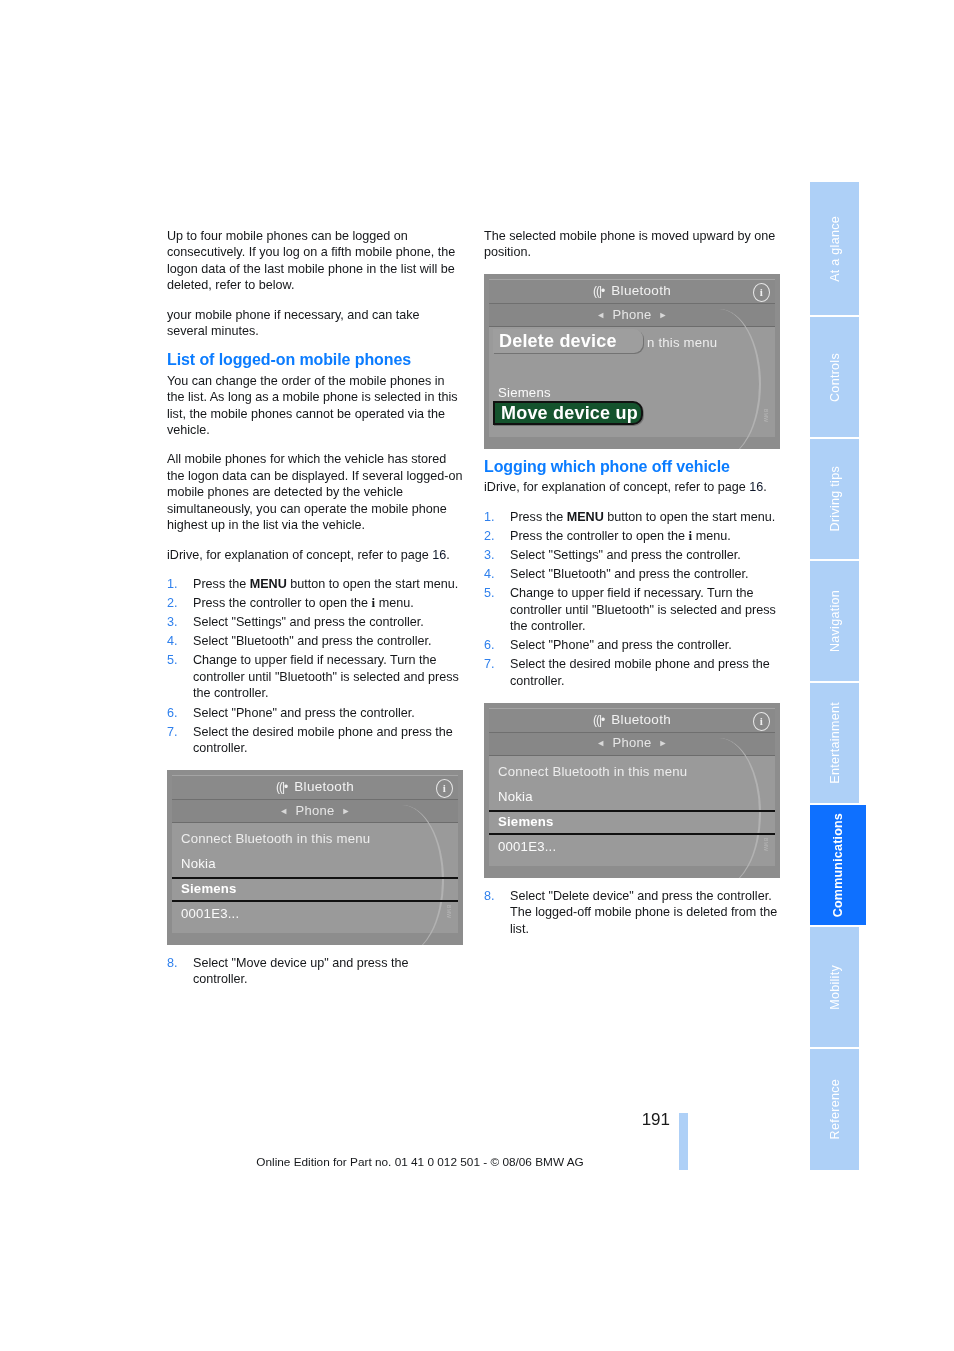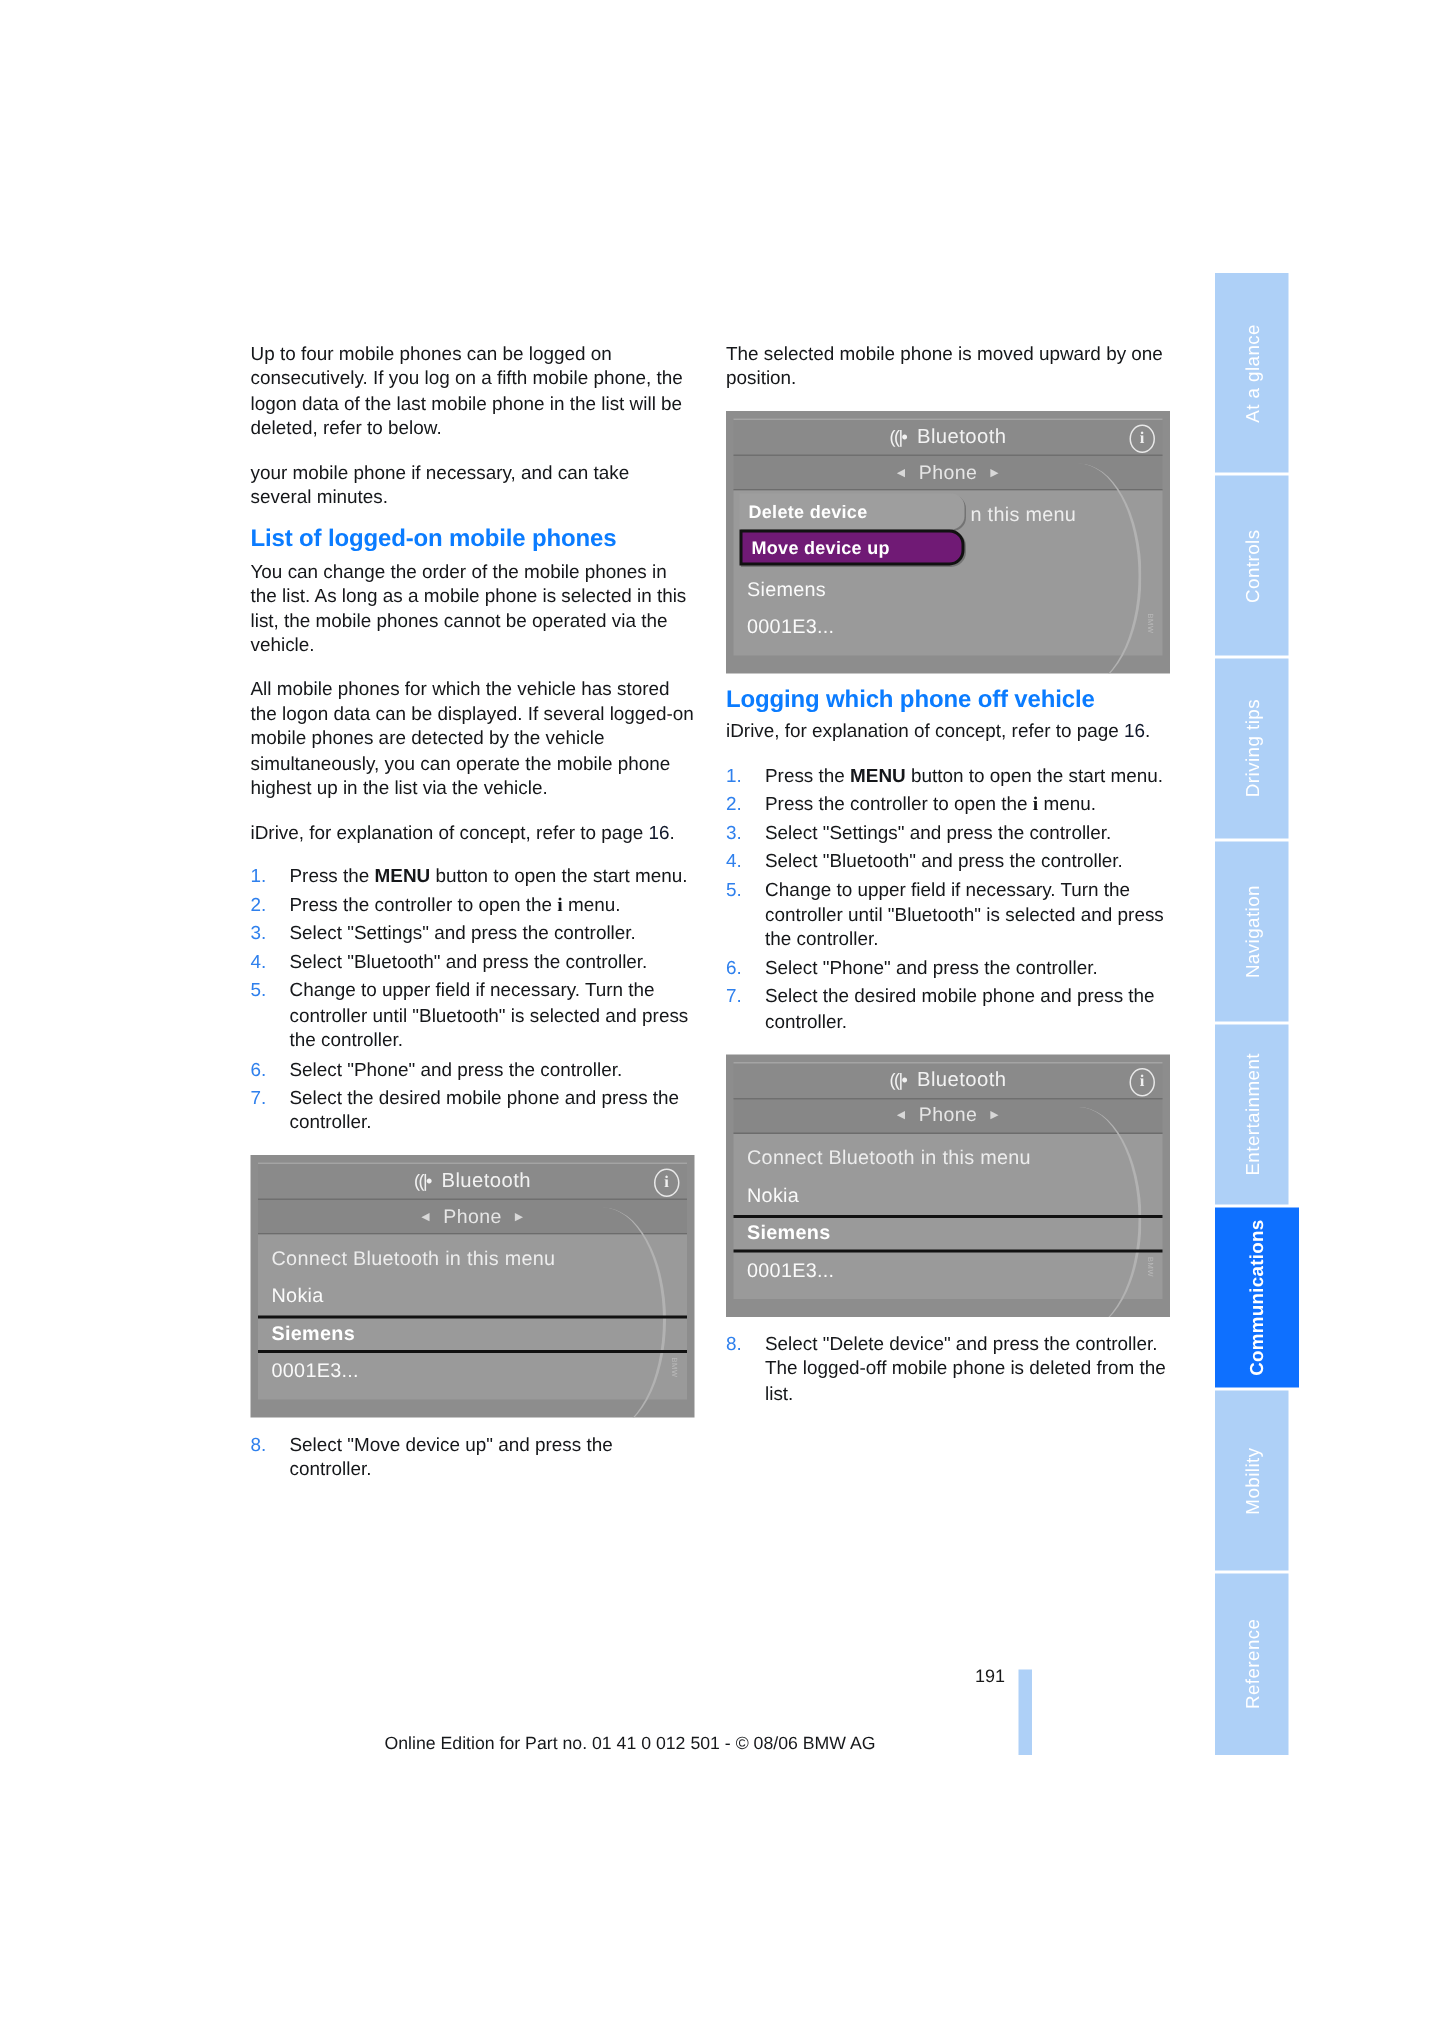--- a/index.html
+++ b/index.html
@@ -174,42 +174,43 @@
   .popup {
     position: absolute;
     left: 4px; top: 2px;
     z-index: 5;
     width: 150px;
   }
   .popup .pitem {
     height: 24px;
     display: flex; align-items: center;
     padding-left: 6px;
-    font-size: 12px;
+    font-size: 18px;
     color: #ffffff;
     font-weight: bold;
     letter-spacing: 0.2px;
     background: #9e9e9e;
     border-radius: 0 9px 9px 0;
     box-shadow: 1px 1px 0 rgba(0,0,0,.25);
   }
   .popup .pitem.hl {
-    background: #701a75;
+    background: #14532d;
     border: 2px solid #111;
     border-radius: 0 10px 10px 0;
     color: #ffffff;
+    margin-top: 48px;
   }
 
   
   .footer { position: absolute; left: 0; top: 0; width: 954px; height: 1351px; }
   .page-num {
     position: absolute;
     left: 600px; top: 1110px;
     width: 70px; text-align: right;
-    font-size: 12px;
+    font-size: 17px;
     color: #1a1a1a;
   }
   .footer-line {
     position: absolute;
     left: 180px; top: 1155px;
     width: 480px; text-align: center;
     font-size: 11.8px;
     color: #16181b;
   }
   .footer-bar {

